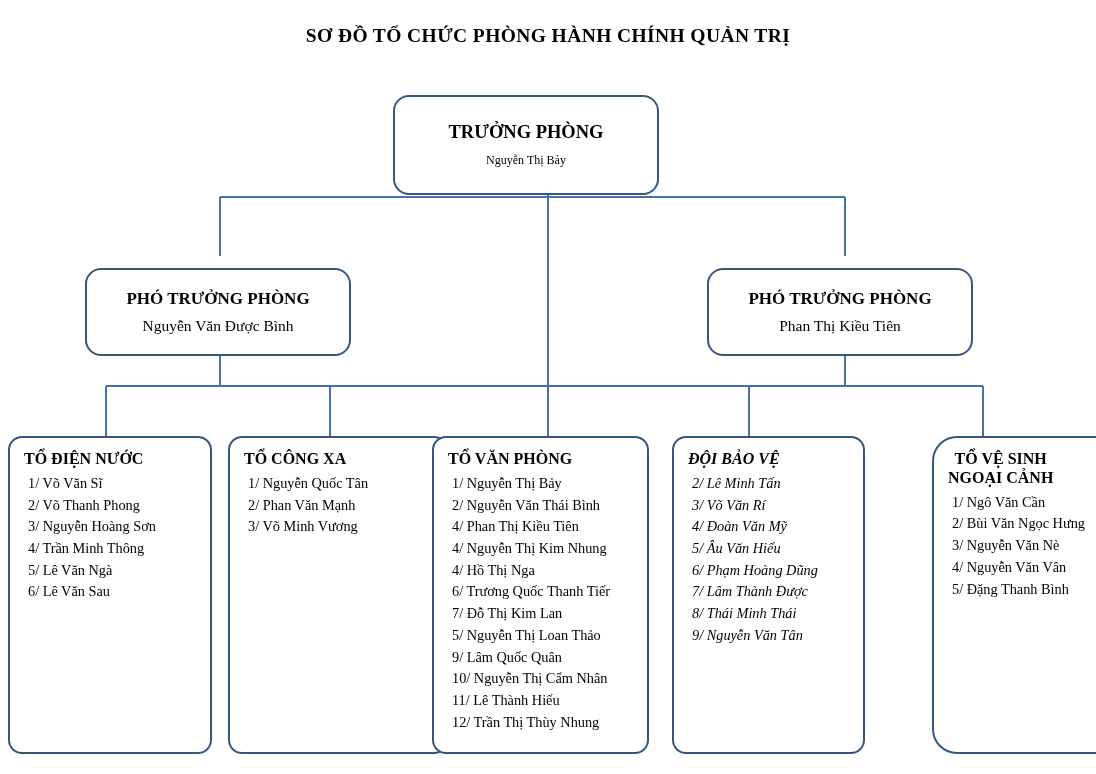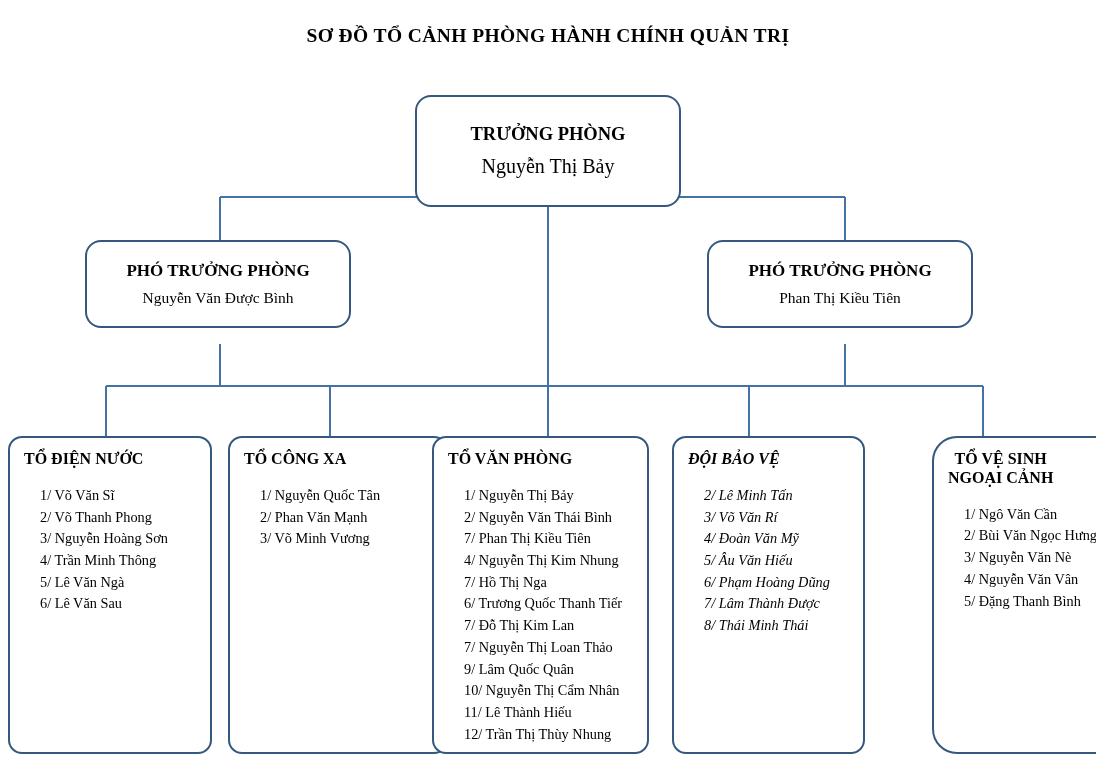--- a/index.html
+++ b/index.html
@@ -63,35 +63,35 @@
     line-height: 1.18;
   }
 
   .node-name {
     text-align: center;
     line-height: 1.2;
   }
 
   
   .node--head {
-    left: 415px;
+    left: 393px;
     top: 95px;
     width: 266px;
-    height: 112px;
+    height: 100px;
     border-radius: 16px;
     justify-content: center;
     align-items: center;
     gap: 9px;
   }
   .node--head .node-title { font-size: 18.5px; }
-  .node--head .node-name  { font-size: 20px; }
+  .node--head .node-name  { font-size: 12px; }
 
   
   .node--deputy {
-    top: 240px;
+    top: 268px;
     width: 266px;
     height: 88px;
     border-radius: 16px;
     justify-content: center;
     align-items: center;
     gap: 8px;
   }
   .node--deputy.pos-left  { left: 85px; }
   .node--deputy.pos-right { left: 707px; }
   .node--deputy .node-title { font-size: 17px; }
@@ -105,21 +105,21 @@
     padding: 12px 0 6px 8px;
     align-items: flex-start;
   }
   .node--team .node-title {
     font-size: 16px;
     padding: 0 6px;
     margin-bottom: 4px;
   }
   .member-list {
     list-style: none;
-    margin: 12px;
+    margin: 0;
     padding: 0 6px 0 10px;
     font-size: 14.3px;
     line-height: 1.52;
   }
   .member-list li {
     white-space: nowrap;
   }
 
   .node--team.team-0 { left: 8px;   width: 204px; }
   .node--team.team-1 { left: 228px; width: 220px; }
@@ -150,21 +150,21 @@
       <line x1="106" y1="386" x2="983" y2="386"></line>
 
       <line x1="106" y1="386" x2="106" y2="436"></line>
       <line x1="330" y1="386" x2="330" y2="436"></line>
       <line x1="548" y1="386" x2="548" y2="436"></line>
       <line x1="749" y1="386" x2="749" y2="436"></line>
       <line x1="983" y1="386" x2="983" y2="436"></line>
     </g>
   </svg>
 
-  <div class="chart-title">SƠ ĐỒ TỔ CẢNH PHÒNG HÀNH CHÍNH QUẢN TRỊ</div>
+  <div class="chart-title">SƠ ĐỒ TỔ CHỨC PHÒNG HÀNH CHÍNH QUẢN TRỊ</div>
 
   <div class="node node--head">
     <div class="node-title">TRƯỞNG PHÒNG</div>
     <div class="node-name">Nguyễn Thị Bảy</div>
   </div>
 
   <div class="node node--deputy pos-left">
     <div class="node-title">PHÓ TRƯỞNG PHÒNG</div>
     <div class="node-name">Nguyễn Văn Được Bình</div>
   </div>
@@ -199,45 +199,46 @@
     </ul>
   </div>
 
   <div class="node node--team team-2">
     <div class="node-title">
       <div>TỔ VĂN PHÒNG</div>
     </div>
     <ul class="member-list">
       <li>1/ Nguyễn Thị Bảy</li>
       <li>2/ Nguyễn Văn Thái Bình</li>
-      <li>7/ Phan Thị Kiều Tiên</li>
+      <li>4/ Phan Thị Kiều Tiên</li>
       <li>4/ Nguyễn Thị Kim Nhung</li>
-      <li>7/ Hồ Thị Nga</li>
+      <li>4/ Hồ Thị Nga</li>
       <li>6/ Trương Quốc Thanh Tiếr</li>
       <li>7/ Đỗ Thị Kim Lan</li>
-      <li>7/ Nguyễn Thị Loan Thảo</li>
+      <li>5/ Nguyễn Thị Loan Thảo</li>
       <li>9/ Lâm Quốc Quân</li>
       <li>10/ Nguyễn Thị Cẩm Nhân</li>
       <li>11/ Lê Thành Hiếu</li>
       <li>12/ Trần Thị Thùy Nhung</li>
     </ul>
   </div>
 
   <div class="node node--team team-3">
     <div class="node-title">
       <div>ĐỘI BẢO VỆ</div>
     </div>
     <ul class="member-list">
       <li>2/ Lê Minh Tấn</li>
       <li>3/ Võ Văn Rí</li>
       <li>4/ Đoàn Văn Mỹ</li>
       <li>5/ Âu Văn Hiếu</li>
       <li>6/ Phạm Hoàng Dũng</li>
       <li>7/ Lâm Thành Được</li>
       <li>8/ Thái Minh Thái</li>
+      <li>9/ Nguyễn Văn Tân</li>
     </ul>
   </div>
 
   <div class="node node--team team-4">
     <div class="node-title">
       <div>TỔ VỆ SINH</div>
       <div>NGOẠI CẢNH</div>
     </div>
     <ul class="member-list">
       <li>1/ Ngô Văn Cần</li>

